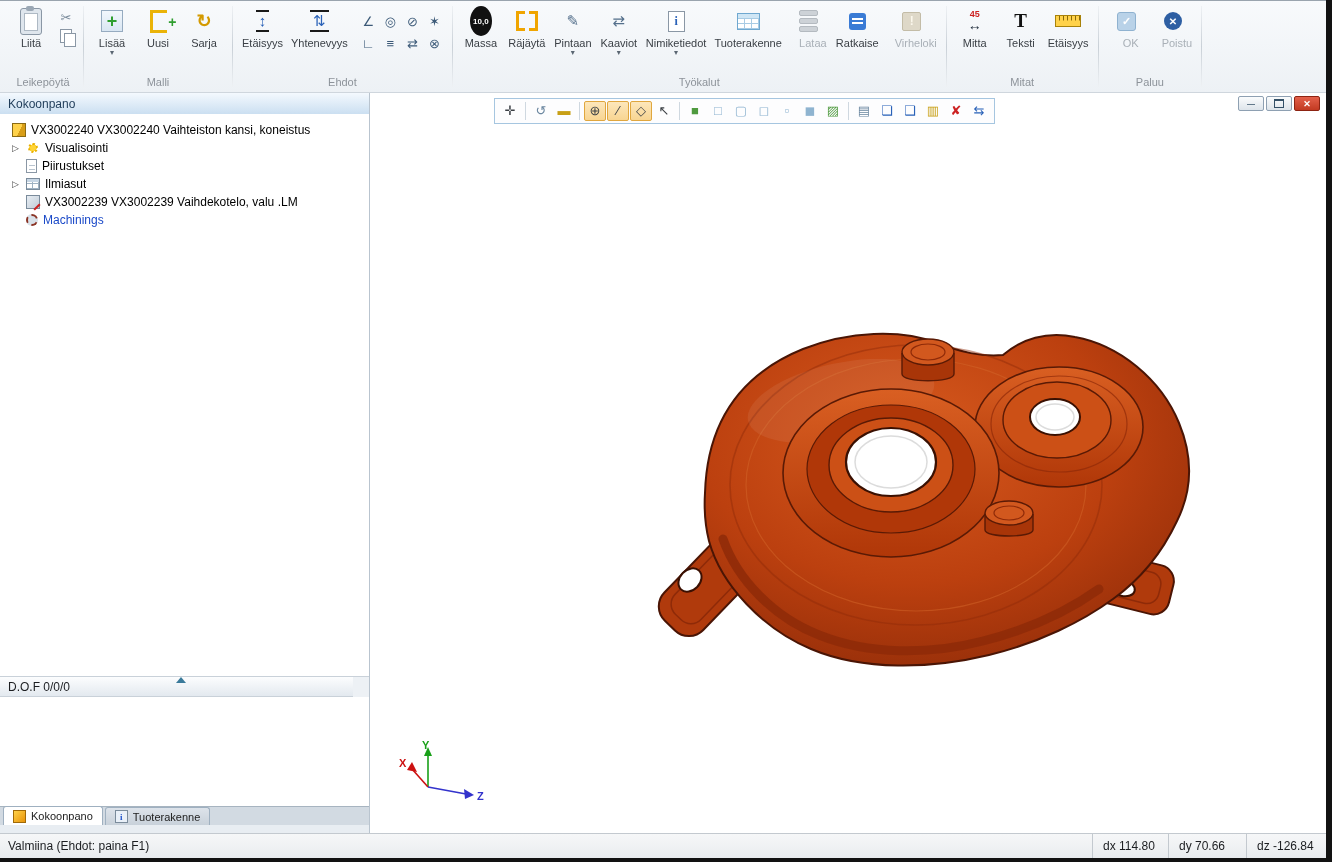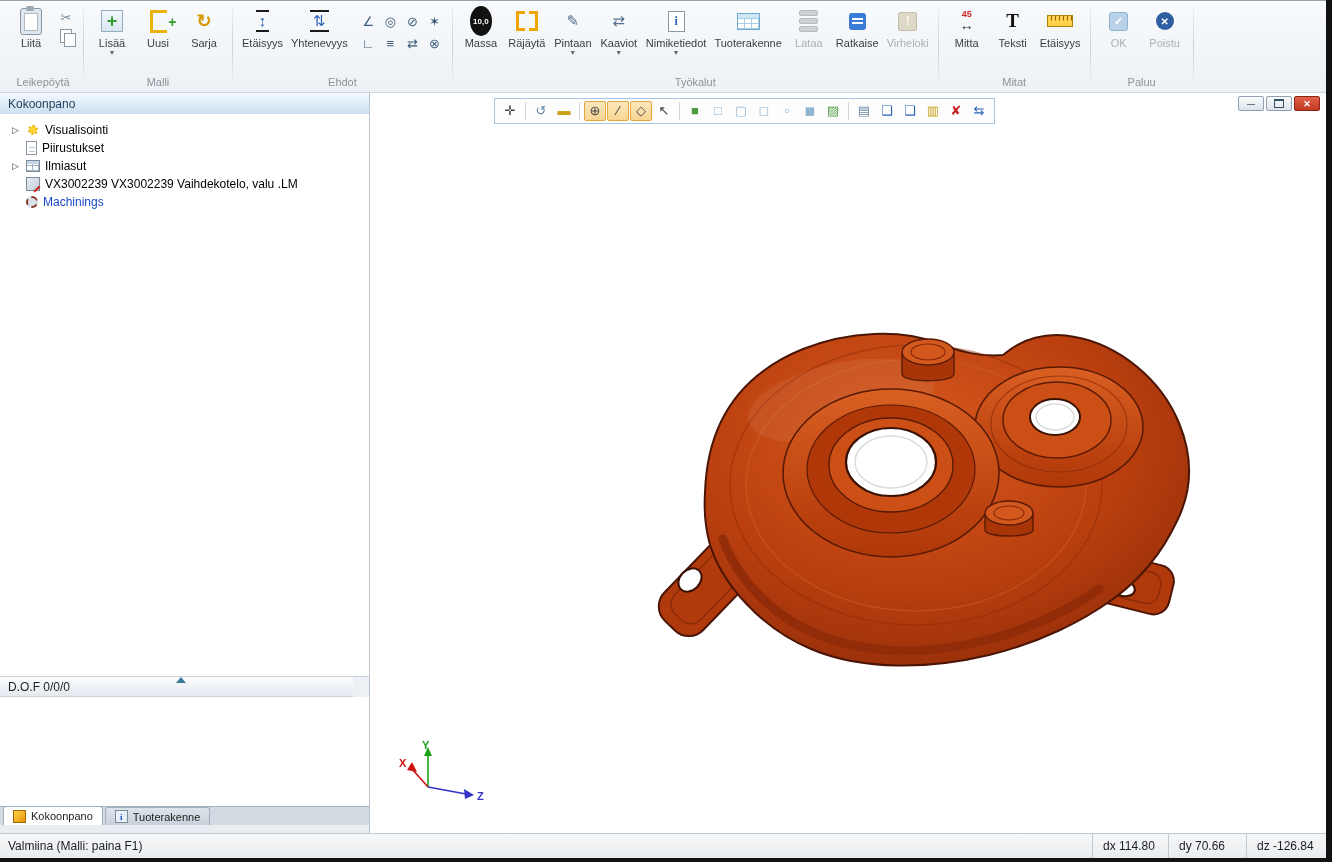--- a/index.html
+++ b/index.html
@@ -9,21 +9,21 @@
   
   .ribbon{position:absolute;left:0;top:0;width:100%;height:92px;background:linear-gradient(#f8fafc,#edf1f5);
     border-bottom:1px solid #cfd6dd;display:flex;align-items:stretch;box-sizing:border-box;padding-left:4px;}
   .rgroup{display:flex;flex-direction:column;padding:3px 5px 1px;}
   .rgroup-body{display:flex;align-items:flex-start;gap:2px;flex:1;}
   .rgroup-label{text-align:center;font-size:11px;color:#8d939a;padding:1px 2px 3px;}
   .rsep{width:1px;background:linear-gradient(#eef1f4,#c9d0d7 50%,#eef1f4);margin:5px 1px;}
   .rbtn{display:flex;flex-direction:column;align-items:center;min-width:38px;padding:2px 3px;gap:1px;cursor:default;}
   .rbtn .icn-box{height:30px;display:flex;align-items:center;justify-content:center;}
   .rbtn .lbl{font-size:11px;color:#3b4046;white-space:nowrap;line-height:12px;}
-  .rbtn.disabled .lbl{color:#a9b0b7;}
+  .rbtn.disabled .lbl{color:#a9b0b7;margin-left:8px;}
   .caret{font-size:0;line-height:5px;height:5px;}
   .caret::after{content:"▾";font-size:8px;color:#5a6672;}
   .mini-col{display:flex;flex-direction:column;gap:5px;padding-top:7px;align-items:center;width:22px;}
   .mini-tool{font-size:13px;color:#7a8b9b;line-height:13px;}
   .mini-grid{display:grid;grid-template-columns:repeat(4,19px);grid-auto-rows:19px;gap:3px;margin:8px 2px 0 6px;}
   .mini{display:flex;align-items:center;justify-content:center;font-size:13px;color:#3c5a78;}
 
   
   .icn-clipboard{width:20px;height:25px;background:#dfe6ed;border:1px solid #8a97a5;border-radius:3px;position:relative;}
   .icn-clipboard::before{content:"";position:absolute;left:5px;top:-3px;width:8px;height:5px;background:#9aa7b4;border-radius:2px;}
@@ -324,20 +324,24 @@
       <div class="rgroup-label">Paluu</div>
     </div>
     <div class="rsep"></div>
   </div>
 
   <aside class="panel">
     <div class="panel-header">Kokoonpano</div>
 
     <div class="tree">
       <div class="trow">
+        <span class="ti ti-asm"></span>
+        <span class="tlabel">VX3002240 VX3002240 Vaihteiston kansi, koneistus</span>
+      </div>
+      <div class="trow">
         <span class="twisty">▷</span>
         <span class="ti ti-sun"></span>
         <span class="tlabel">Visualisointi</span>
       </div>
       <div class="trow">
         <span class="twisty empty"></span>
         <span class="ti ti-page"></span>
         <span class="tlabel">Piirustukset</span>
       </div>
       <div class="trow">
@@ -473,18 +477,18 @@
     </div>
 
     <div class="winctl">
       <span class="wbtn wbtn-min"></span>
       <span class="wbtn wbtn-max"></span>
       <span class="wbtn wbtn-close"></span>
     </div>
   </section>
 
   <div class="statusbar">
-    <span class="smsg">Valmiina (Malli: paina F1)</span>
+    <span class="smsg">Valmiina (Ehdot: paina F1)</span>
     <span class="scell dx">dx 114.80</span>
     <span class="scell dy">dy 70.66</span>
     <span class="scell dz">dz -126.84</span>
   </div>
 </div>
 
 </body></html>

